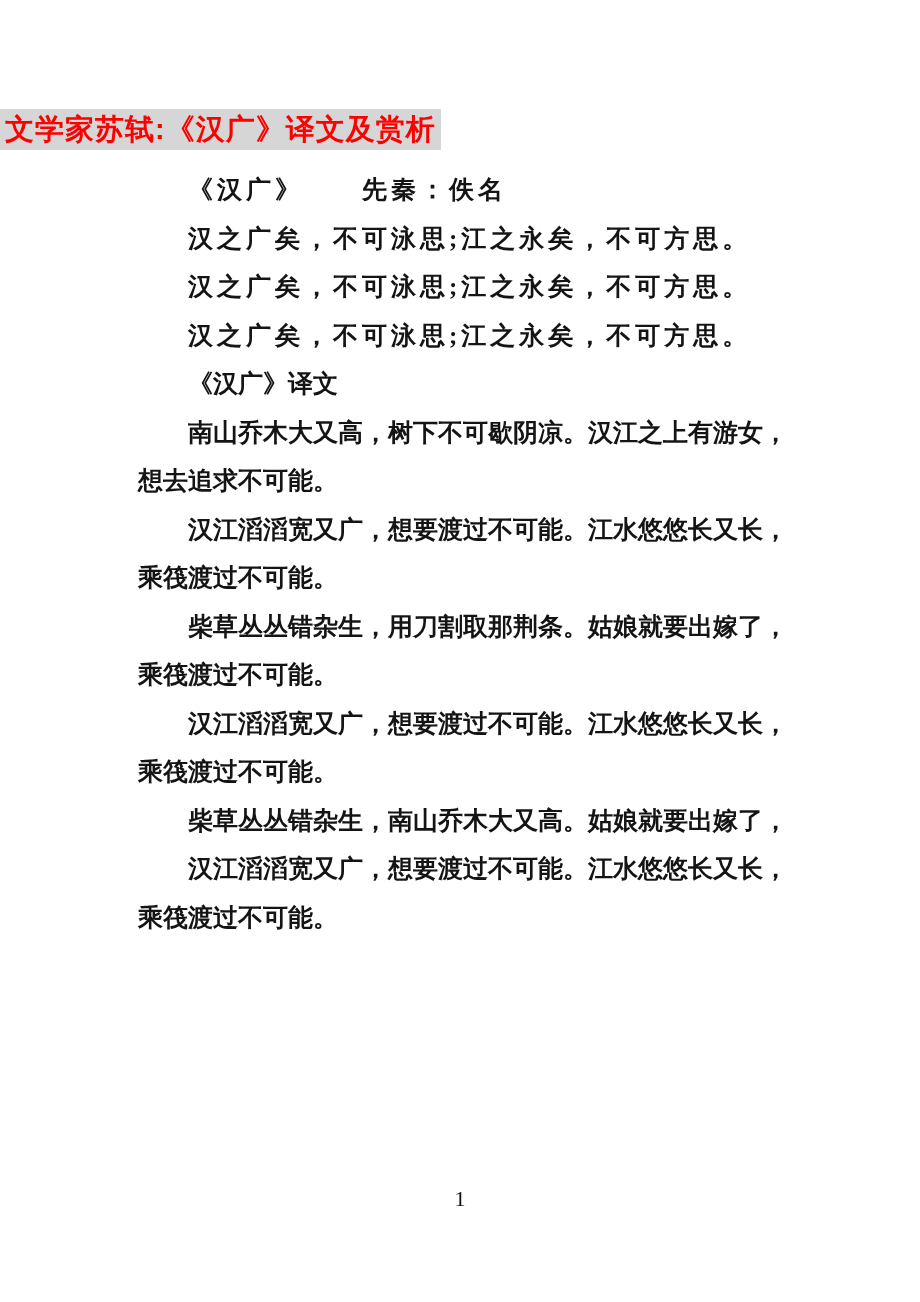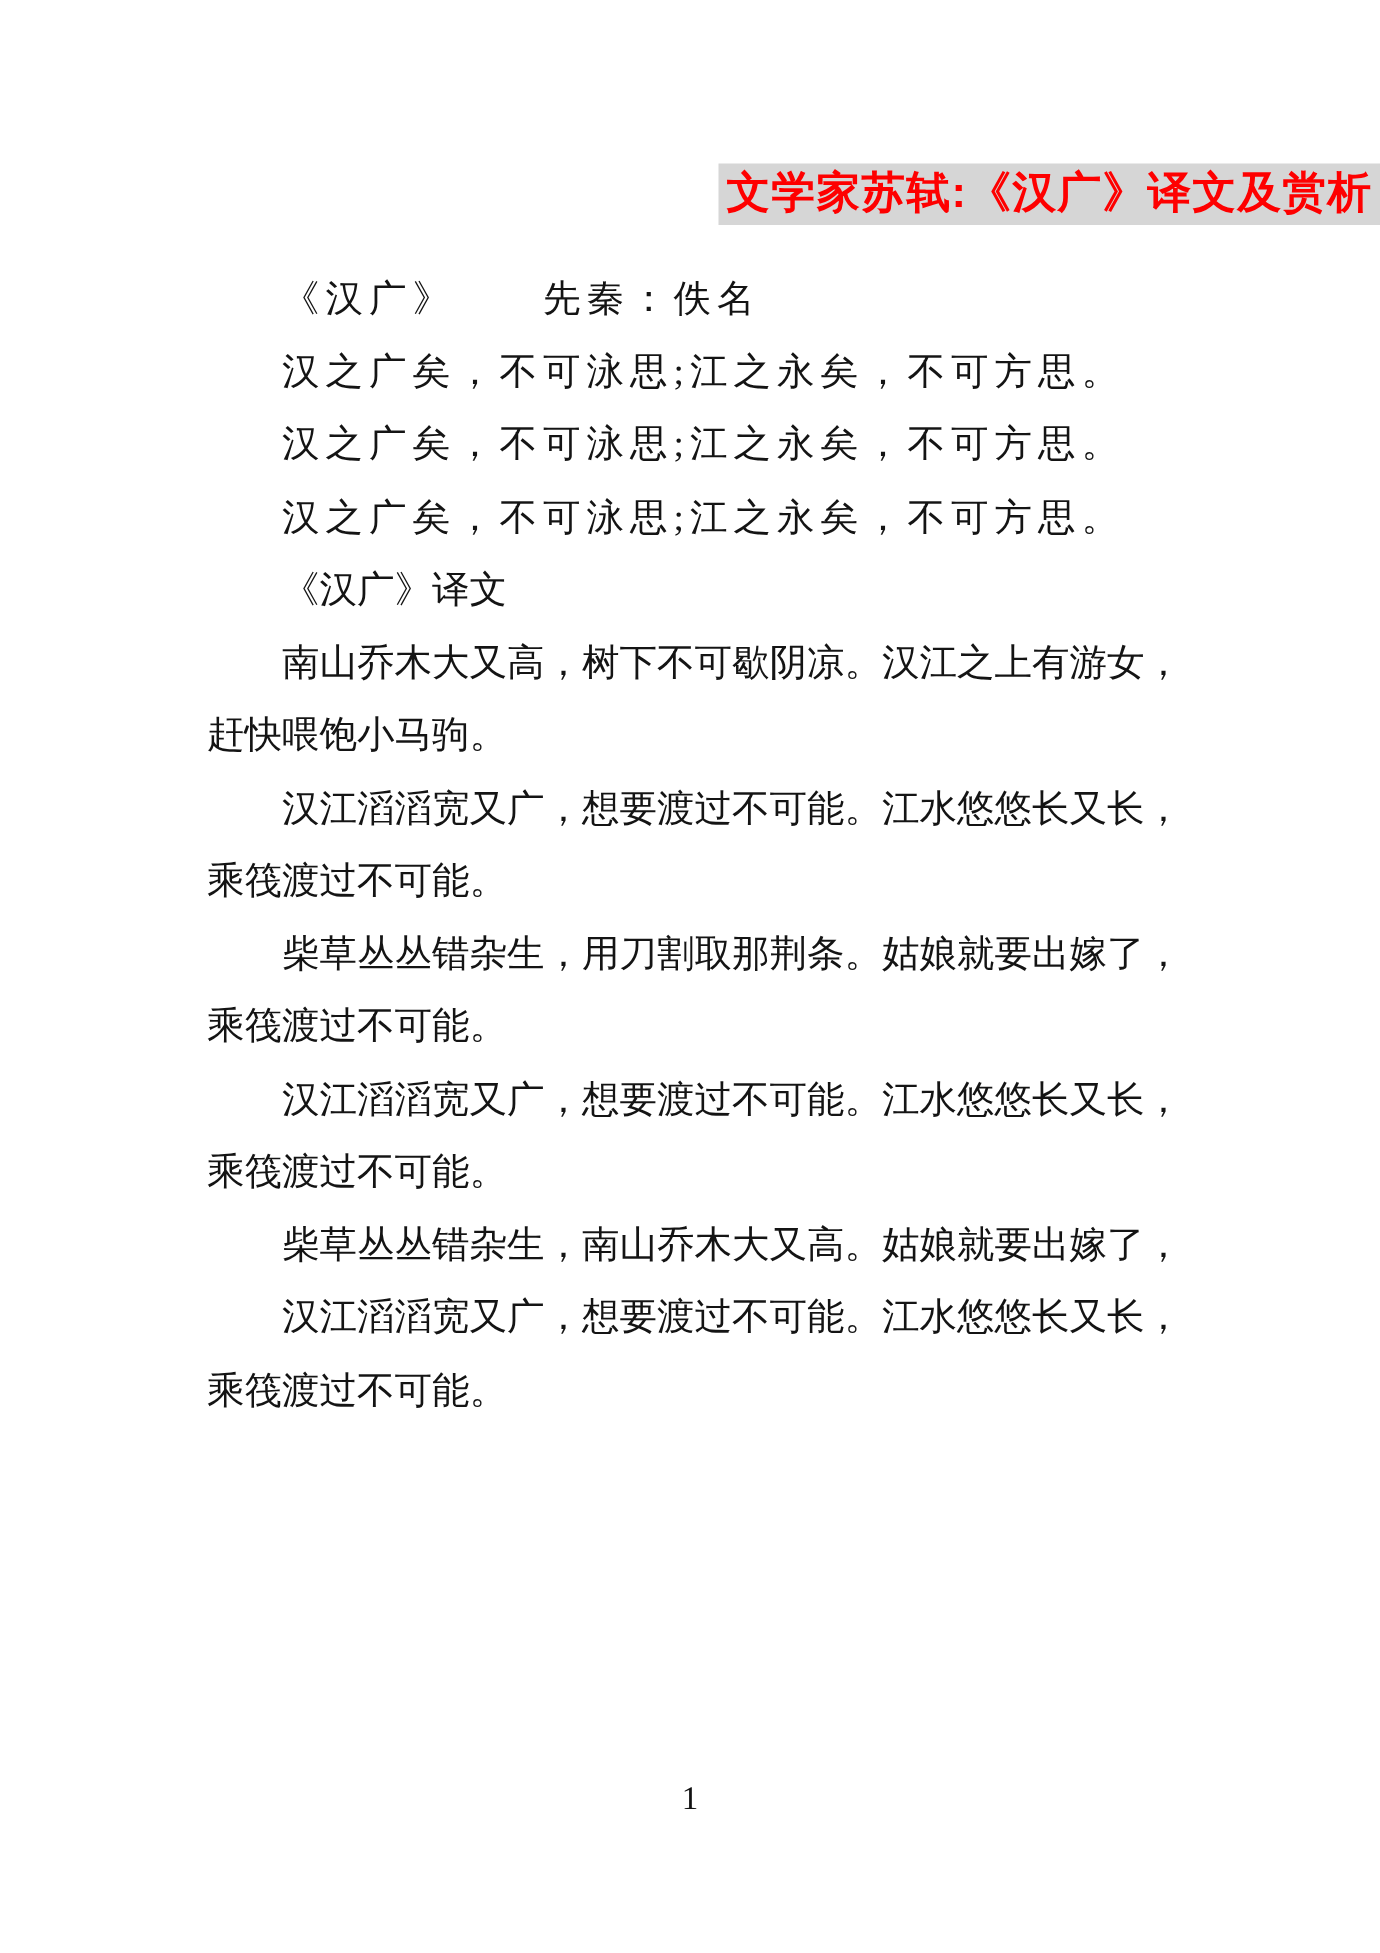--- a/index.html
+++ b/index.html
@@ -14,39 +14,40 @@
     background: #ffffff;
     overflow: hidden;
     font-family: "Liberation Serif", serif;
     color: #141414;
   }
   .title-row {
     position: absolute;
     top: 109px;
     left: 0;
     width: 100%;
-    text-align: right;
+    text-align: left;
   }
   .doc-title {
     display: inline-block;
     background: var(--title-highlight, #d6d6d6);
     color: var(--title-color, #fe0000);
     font-family: "Liberation Sans", sans-serif;
     font-weight: bold;
     font-size: 29px;
     line-height: 41px;
     padding: 0 5px;
     letter-spacing: 1px;
     white-space: nowrap;
   }
   .doc-body {
     position: absolute;
     left: 138px;
-    top: 176px;
+    top: 166px;
     width: 700px;
+    font-weight: bold;
   }
   .line {
     font-size: 25px;
     height: 48.5px;
     line-height: 48.5px;
     white-space: nowrap;
   }
   .line.indent {
     padding-left: 50px;
   }
@@ -73,21 +74,21 @@
     <span class="doc-title">文学家苏轼:《汉广》译文及赏析</span>
   </div>
 
   <div class="doc-body" id="body-lines">
       <div class="line indent spaced">《汉广》　　先秦：佚名</div>
       <div class="line indent spaced">汉之广矣，不可泳思;江之永矣，不可方思。</div>
       <div class="line indent spaced">汉之广矣，不可泳思;江之永矣，不可方思。</div>
       <div class="line indent spaced">汉之广矣，不可泳思;江之永矣，不可方思。</div>
       <div class="line indent">《汉广》译文</div>
       <div class="line indent">南山乔木大又高，树下不可歇阴凉。汉江之上有游女，</div>
-      <div class="line">赶快喂饱小马驹。</div>
+      <div class="line">想去追求不可能。</div>
       <div class="line indent">汉江滔滔宽又广，想要渡过不可能。江水悠悠长又长，</div>
       <div class="line">乘筏渡过不可能。</div>
       <div class="line indent">柴草丛丛错杂生，用刀割取那荆条。姑娘就要出嫁了，</div>
       <div class="line">乘筏渡过不可能。</div>
       <div class="line indent">汉江滔滔宽又广，想要渡过不可能。江水悠悠长又长，</div>
       <div class="line">乘筏渡过不可能。</div>
       <div class="line indent">柴草丛丛错杂生，南山乔木大又高。姑娘就要出嫁了，</div>
       <div class="line indent">汉江滔滔宽又广，想要渡过不可能。江水悠悠长又长，</div>
       <div class="line">乘筏渡过不可能。</div>
     </div>

